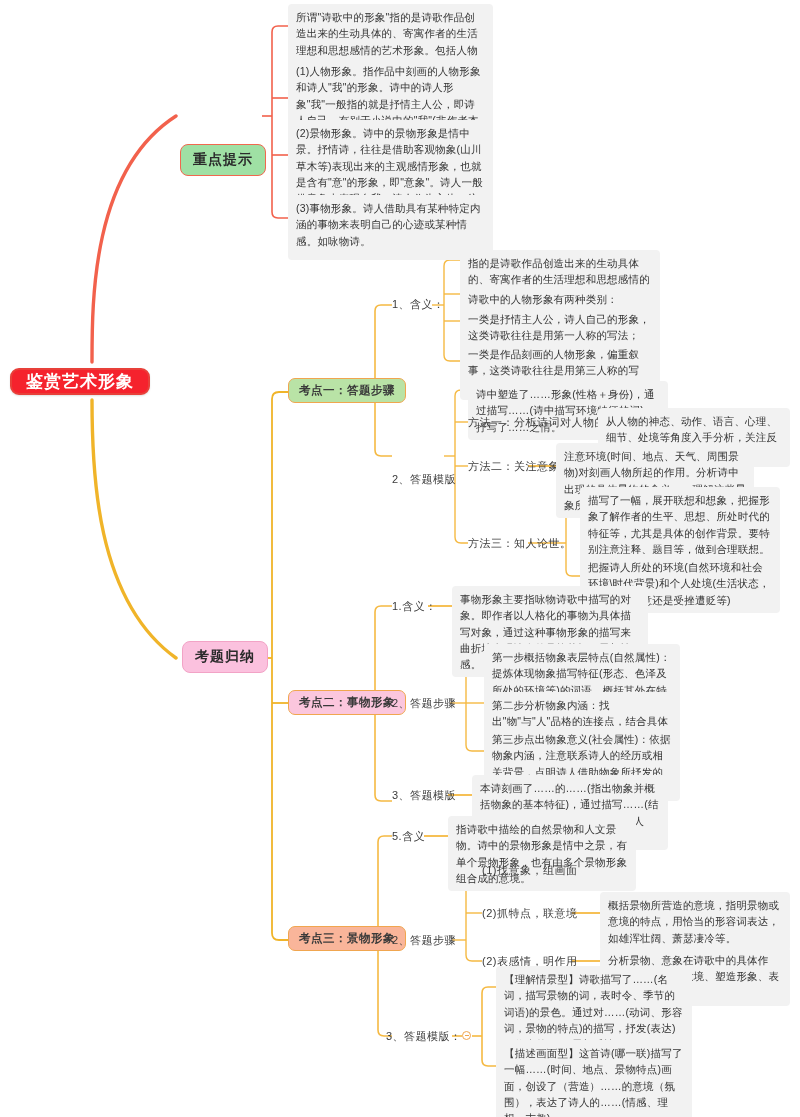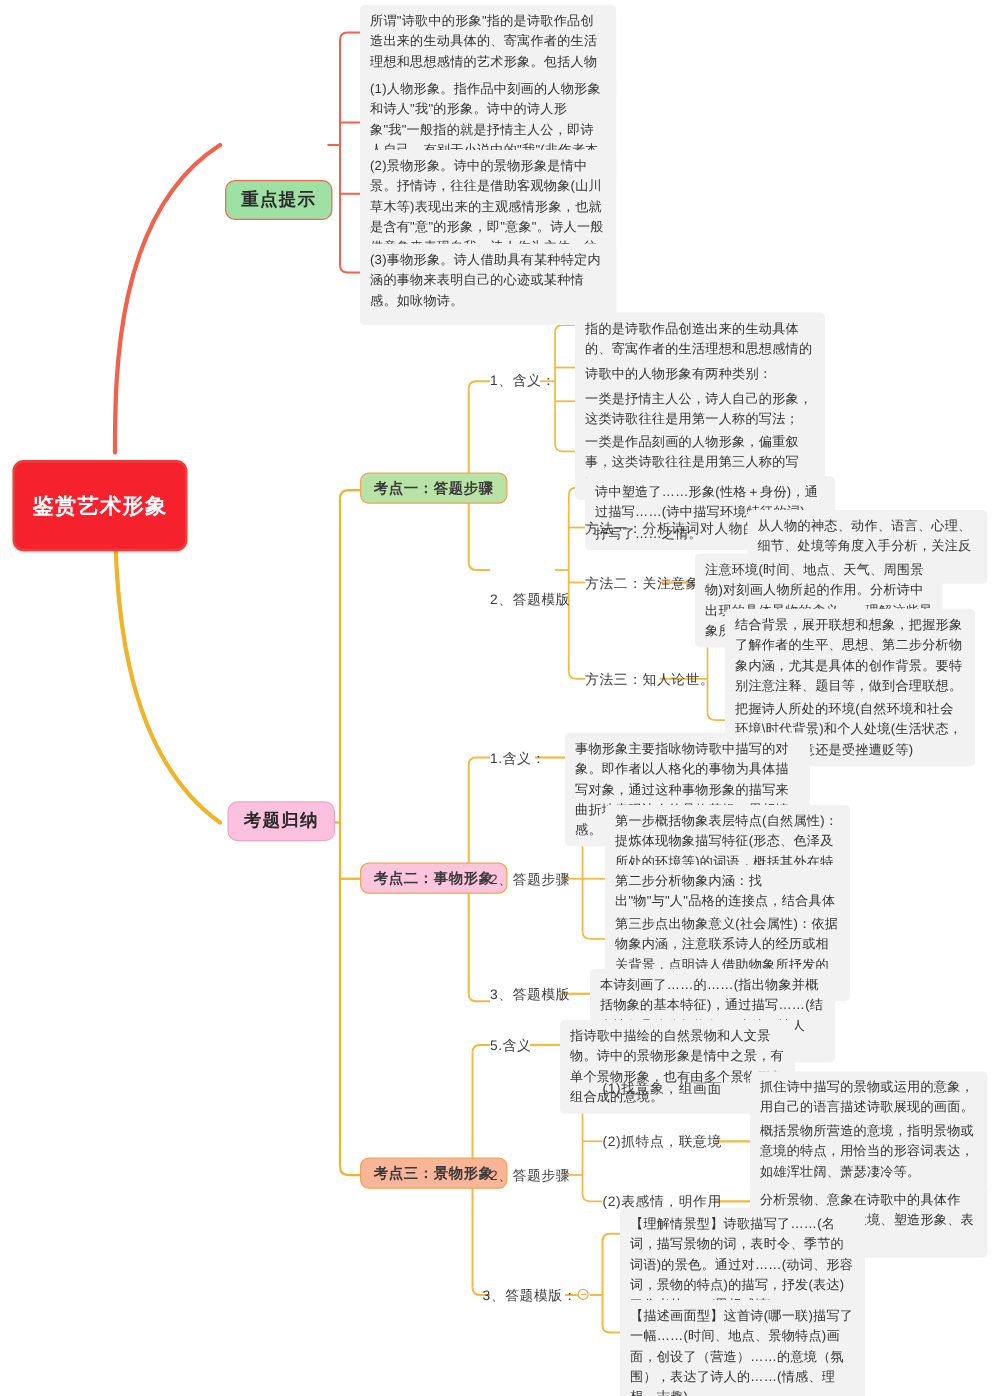--- a/index.html
+++ b/index.html
@@ -16,21 +16,21 @@
 
   
   .root {
     background:#f5222d;
     border:2px solid #e8403a;
     border-radius:9px;
     color:#ffffff;
     font-weight:bold;
     font-size:17px;
     letter-spacing:1px;
-    padding:23px 14px;
+    padding:0 14px;
     white-space:nowrap;
     box-shadow:0 1px 2px rgba(0,0,0,.12);
   }
 
   
   .b1 {
     border-radius:8px;
     font-size:14px;
     font-weight:bold;
     padding:6px 12px;
@@ -198,21 +198,21 @@
   <div class="node b3" style="left:392px; top:472px;">2、答题模版</div>
   <div class="node leaf" style="left:468px; top:381px; width:200px;">诗中塑造了……形象(性格＋身份)，通过描写……(诗中描写环境特征的词)，抒写了……之情。</div>
 
   <div class="node b3" style="left:468px; top:415px;">方法一：分析诗词对人物的正面描写</div>
   <div class="node leaf" style="left:598px; top:408px; width:192px;">从人物的神态、动作、语言、心理、细节、处境等角度入手分析，关注反映感情的词语(情语)</div>
 
   <div class="node b3" style="left:468px; top:459px;">方法二：关注意象。</div>
   <div class="node leaf" style="left:556px; top:443px; width:198px;">注意环境(时间、地点、天气、周围景物)对刻画人物所起的作用。分析诗中出现的具体景物的含义，，理解这些景象所承载的思想感情。</div>
 
   <div class="node b3" style="left:468px; top:536px;">方法三：知人论世。</div>
-  <div class="node leaf" style="left:580px; top:487px; width:200px;">结合背景，展开联想和想象，把握形象了解作者的生平、思想、第二步分析物象内涵，尤其是具体的创作背景。要特别注意注释、题目等，做到合理联想。</div>
+  <div class="node leaf" style="left:580px; top:487px; width:200px;">描写了一幅，展开联想和想象，把握形象了解作者的生平、思想、所处时代的特征等，尤其是具体的创作背景。要特别注意注释、题目等，做到合理联想。</div>
   <div class="node leaf" style="left:580px; top:554px; width:200px;">把握诗人所处的环境(自然环境和社会环境\时代背景)和个人处境(生活状态，如是春风得意还是受挫遭贬等)</div>
 
   <div class="node b2 pink" style="left:288px; top:690px;">考点二：事物形象</div>
 
   <div class="node b3" style="left:392px; top:599px;">1.含义：</div>
   <div class="node leaf" style="left:452px; top:586px; width:196px;">事物形象主要指咏物诗歌中描写的对象。即作者以人格化的事物为具体描写对象，通过这种事物形象的描写来曲折地表现诗人的品格节操、思想情感。</div>
 
   <div class="node b3" style="left:392px; top:696px;">2、答题步骤</div>
   <div class="node leaf" style="left:484px; top:644px; width:196px;">第一步概括物象表层特点(自然属性)：提炼体现物象描写特征(形态、色泽及所处的环境等)的词语，概括其外在特点。</div>
   <div class="node leaf" style="left:484px; top:692px; width:196px;">第二步分析物象内涵：找出"物"与"人"品格的连接点，结合具体诗句分析</div>
@@ -222,21 +222,20 @@
   <div class="node leaf" style="left:472px; top:775px; width:196px;">本诗刻画了……的……(指出物象并概括物象的基本特征)，通过描写……(结合诗句具体分析物象)，表达了诗人的……(情感、理想、志趣)。</div>
 
   <div class="node b2 orange" style="left:288px; top:926px;">考点三：景物形象</div>
 
   <div class="node b3" style="left:392px; top:829px;">5.含义</div>
   <div class="node leaf" style="left:448px; top:816px; width:188px;">指诗歌中描绘的自然景物和人文景物。诗中的景物形象是情中之景，有单个景物形象，也有由多个景物形象组合成的意境。</div>
 
   <div class="node b3" style="left:392px; top:933px;">2、答题步骤</div>
 
   <div class="node b3" style="left:482px; top:863px;">(1)找意象，组画面</div>
-  <div class="node leaf" style="left:600px; top:857px; width:190px;">抓住诗中描写的景物或运用的意象，用自己的语言描述诗歌展现的画面。</div>
 
   <div class="node b3" style="left:482px; top:906px;">(2)抓特点，联意境</div>
   <div class="node leaf" style="left:600px; top:892px; width:190px;">概括景物所营造的意境，指明景物或意境的特点，用恰当的形容词表达，如雄浑壮阔、萧瑟凄冷等。</div>
 
   <div class="node b3" style="left:482px; top:954px;">(2)表感情，明作用</div>
   <div class="node leaf" style="left:600px; top:947px; width:190px;">分析景物、意象在诗歌中的具体作用。一般有营造意境、塑造形象、表达情感等作用。</div>
 
   <div class="node b3" style="left:386px; top:1029px;">3、答题模版：</div>
   <div class="collapse-dot" style="left:462px; top:1031px;"></div>
 

